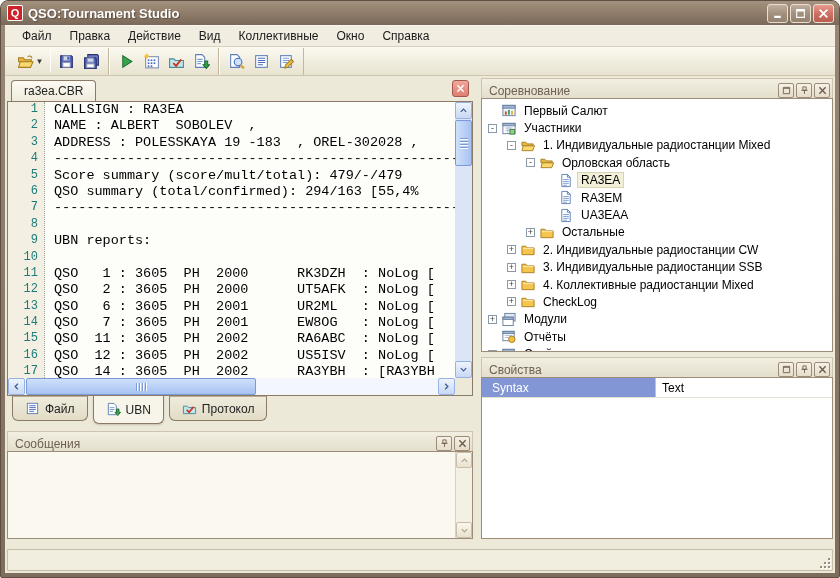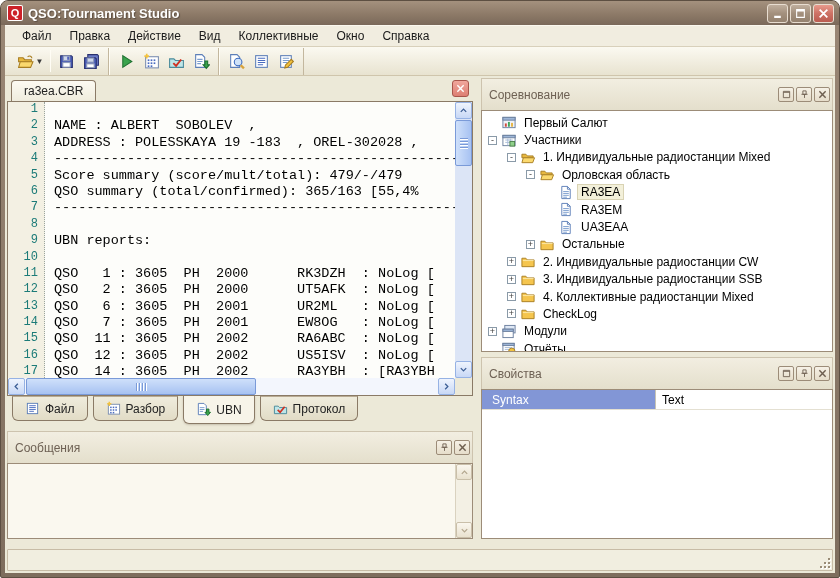--- a/index.html
+++ b/index.html
@@ -135,21 +135,21 @@
     background: linear-gradient(#efecdd, #e2dcc6);
     border: 1px solid #8a7a66; border-radius: 0 0 6px 6px; border-top-color: #b8ab93;
     font-size: 12px; color: #222;
   }
   .vtab svg { width: 15px; height: 15px; }
   .vtab.active { height: 28px; background: #f7f4e9; border-top: none; box-shadow: 0 1px 2px rgba(90,70,50,.25); }
 
   
   .panel { display: flex; flex-direction: column; min-height: 0; }
   .panel-header {
-    height: 32px; display: flex; align-items: center; padding: 0 2px 0 7px;
+    height: 20px; display: flex; align-items: flex-end; padding: 0 2px 0 7px;
     background: linear-gradient(#f2eee1, #e4dfcc);
     border: 1px solid #cdc3ae; border-bottom: none;
     font-size: 12px; color: #6e6154;
   }
   .panel-title { flex: 1; }
   .ph-btn {
     width: 16px; height: 15px; margin-left: 2px; border: 1px solid #9c8c78; border-radius: 2px;
     background: linear-gradient(#f6f1e6, #e6ddca); color: #6e5f50;
     display: flex; align-items: center; justify-content: center;
   }
@@ -437,26 +437,26 @@
           <div class="doc-close">
               <svg>
                 <use href="#i-x"></use>
               </svg>
             </div>
         </div>
 
         <div class="editor">
           <div class="editor-body">
             <div class="gutter-bg"></div>
-            <div class="eline"><span class="lnum">1</span></div>
+            <div class="eline"><span class="lnum">1</span><span class="ltext">CALLSIGN : RA3EA</span></div>
             <div class="eline"><span class="lnum">2</span><span class="ltext">NAME : ALBERT  SOBOLEV  ,</span></div>
             <div class="eline"><span class="lnum">3</span><span class="ltext">ADDRESS : POLESSKAYA 19 -183  , OREL-302028 ,</span></div>
             <div class="eline"><span class="lnum">4</span><span class="ltext">------------------------------------------------------------</span></div>
             <div class="eline"><span class="lnum">5</span><span class="ltext">Score summary (score/mult/total): 479/-/479</span></div>
-            <div class="eline"><span class="lnum">6</span><span class="ltext">QSO summary (total/confirmed): 365/163 [55,4%</span></div>
+            <div class="eline"><span class="lnum">6</span><span class="ltext">QSO summary (total/confirmed): 294/163 [55,4%</span></div>
             <div class="eline"><span class="lnum">7</span><span class="ltext">------------------------------------------------------------</span></div>
             <div class="eline"><span class="lnum">8</span><span class="ltext"></span></div>
             <div class="eline"><span class="lnum">9</span><span class="ltext">UBN reports:</span></div>
             <div class="eline"><span class="lnum">10</span><span class="ltext"></span></div>
             <div class="eline"><span class="lnum">11</span><span class="ltext">QSO   1 : 3605  PH  2000      RK3DZH  : NoLog [</span></div>
             <div class="eline"><span class="lnum">12</span><span class="ltext">QSO   2 : 3605  PH  2000      UT5AFK  : NoLog [</span></div>
             <div class="eline"><span class="lnum">13</span><span class="ltext">QSO   6 : 3605  PH  2001      UR2ML   : NoLog [</span></div>
             <div class="eline"><span class="lnum">14</span><span class="ltext">QSO   7 : 3605  PH  2001      EW8OG   : NoLog [</span></div>
             <div class="eline"><span class="lnum">15</span><span class="ltext">QSO  11 : 3605  PH  2002      RA6ABC  : NoLog [</span></div>
             <div class="eline"><span class="lnum">16</span><span class="ltext">QSO  12 : 3605  PH  2002      US5ISV  : NoLog [</span></div>
@@ -506,26 +506,20 @@
           <div class="sb-corner"></div>
         </div>
 
         <div class="view-tabs">
           <div class="vtab">
             <svg>
                 <use href="#i-report-doc"></use>
               </svg>
             <span>Файл</span>
           </div>
-          <div class="vtab">
-            <svg>
-                <use href="#i-parse"></use>
-              </svg>
-            <span>Разбор</span>
-          </div>
           <div class="vtab active">
             <svg>
                 <use href="#i-ubn"></use>
               </svg>
             <span>UBN</span>
           </div>
           <div class="vtab">
             <svg>
                 <use href="#i-protocol"></use>
               </svg>

